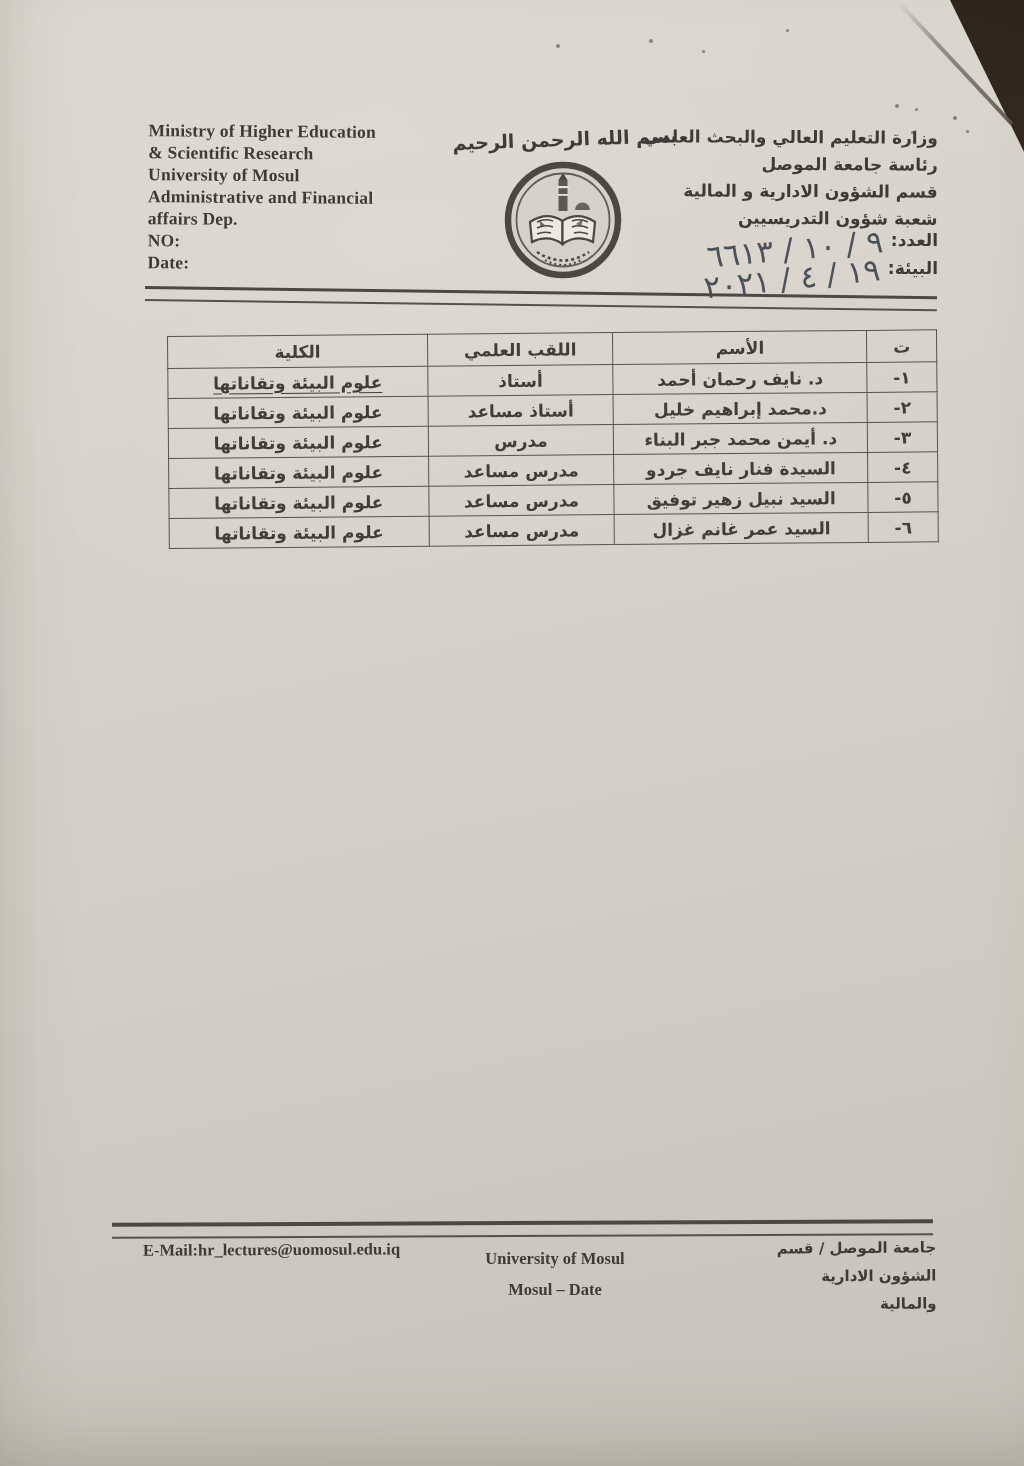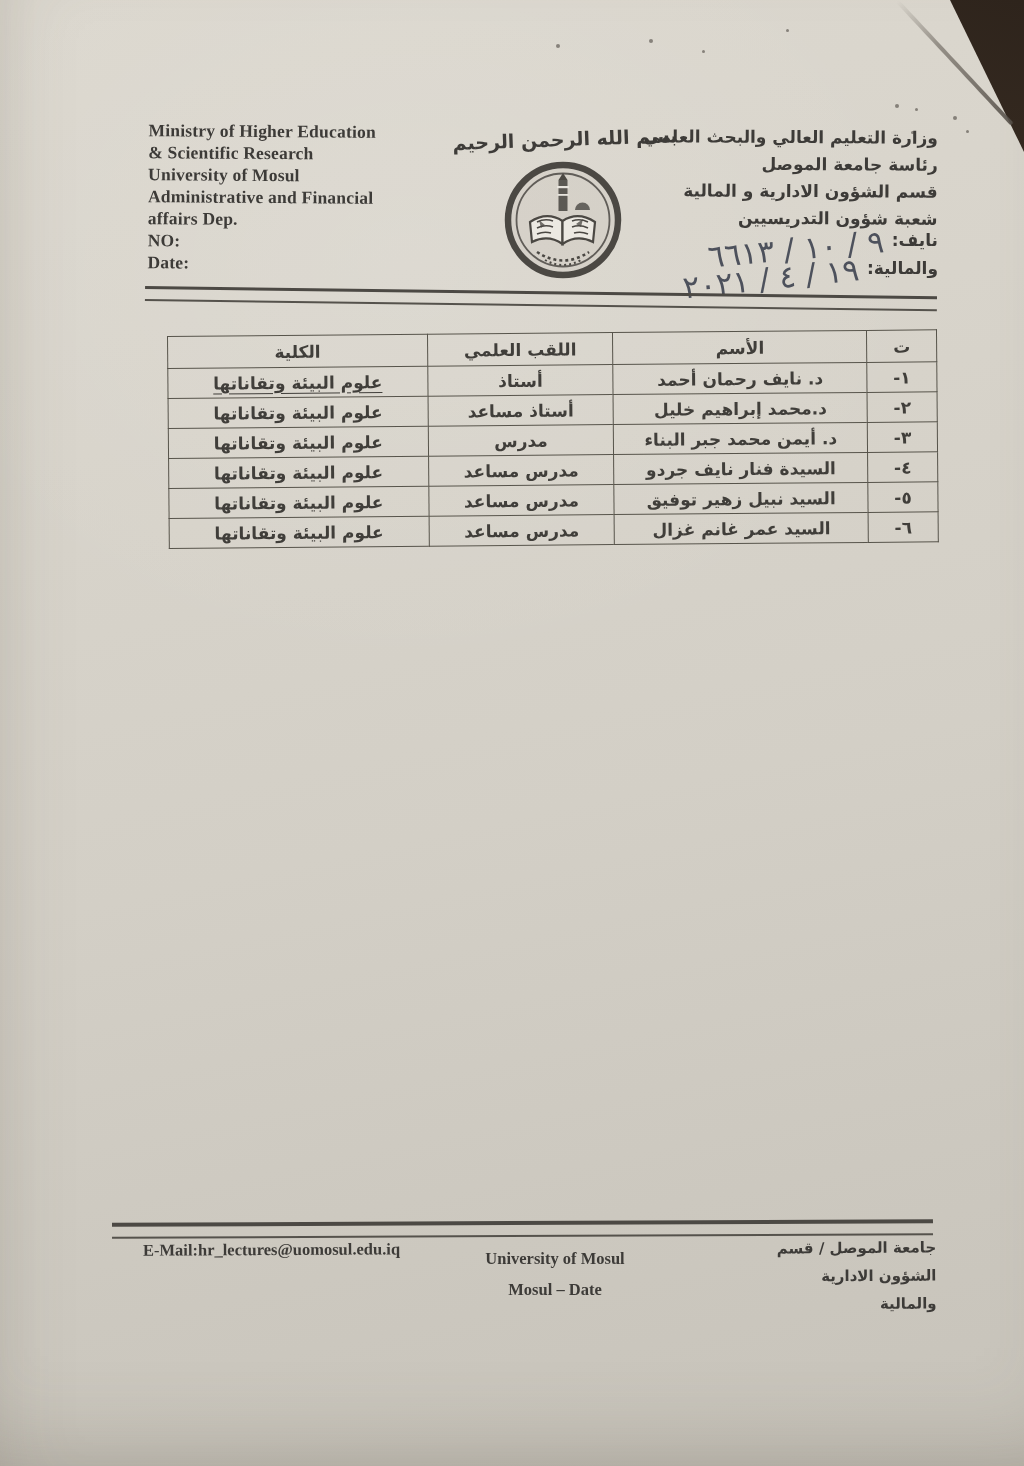--- a/index.html
+++ b/index.html
@@ -135,25 +135,25 @@
   </svg>
 
   <div class="ar-block">
     <div>وزارة التعليم العالي والبحث العلمي</div>
     <div>رئاسة جامعة الموصل</div>
     <div>قسم الشؤون الادارية و المالية</div>
     <div>شعبة شؤون التدريسيين</div>
   </div>
 
   <div class="num-row">
-    <span>نايف:</span>
+    <span>العدد:</span>
     <span class="hand">٩ / ١٠ / ٦٦١٣</span>
   </div>
   <div class="date-row">
-    <span>والمالية:</span>
+    <span>البيئة:</span>
     <span class="hand">١٩ / ٤ / ٢٠٢١</span>
   </div>
 
   <div class="rule rule-top"></div>
 
   <div class="roster">
     <table>
       <colgroup>
           <col class="c-idx">
           <col class="c-name">

